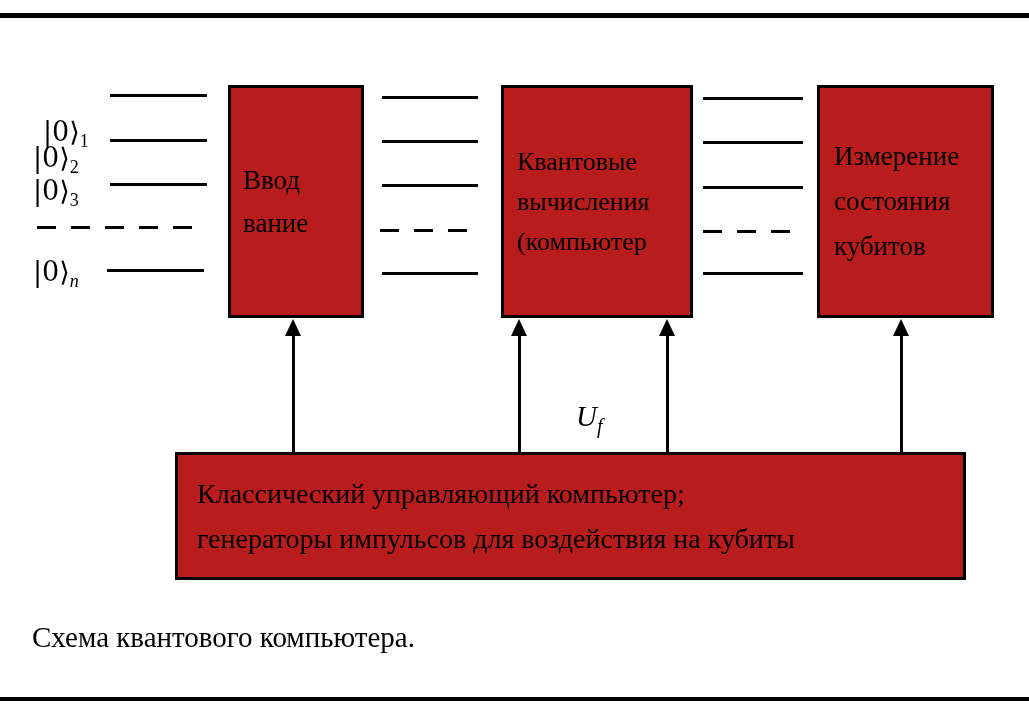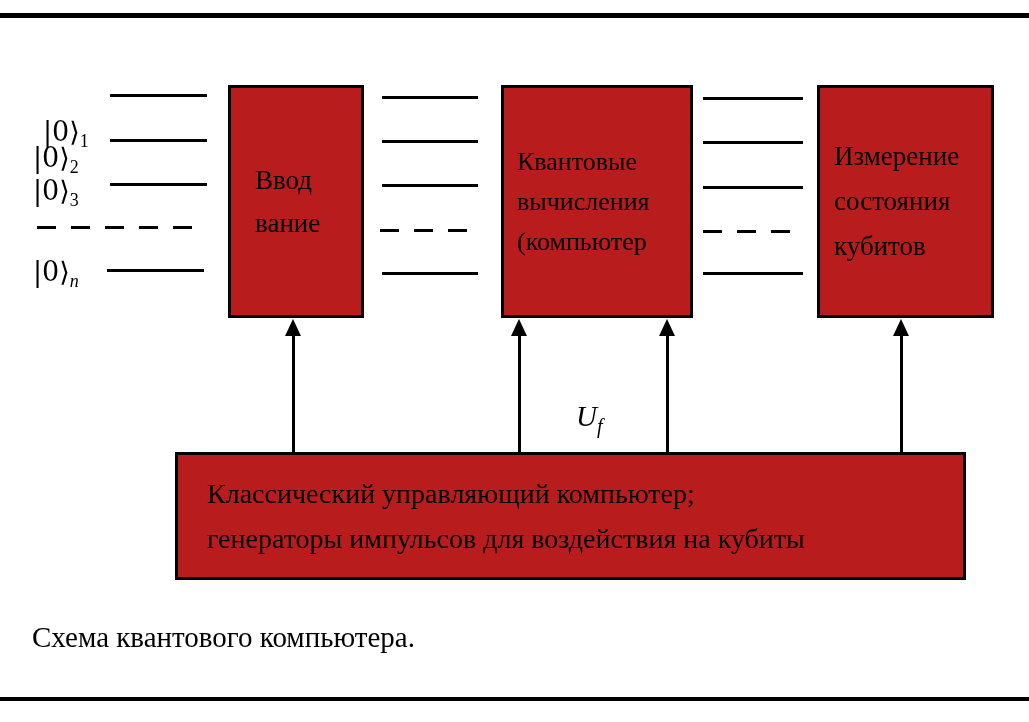--- a/index.html
+++ b/index.html
@@ -86,21 +86,21 @@
   <div class="wire" style="left:382px;top:184px;width:96px;"></div>
   <div class="wire-dashed" style="left:380px;top:229px;width:90px;"></div>
   <div class="wire" style="left:382px;top:272px;width:96px;"></div>
 
   <div class="wire" style="left:703px;top:97px;width:100px;"></div>
   <div class="wire" style="left:703px;top:141px;width:100px;"></div>
   <div class="wire" style="left:703px;top:186px;width:100px;"></div>
   <div class="wire-dashed" style="left:703px;top:230px;width:90px;"></div>
   <div class="wire" style="left:703px;top:272px;width:100px;"></div>
 
-  <div class="dbox" style="left:228px;top:85px;width:136px;height:233px;padding-left:24px;font-size:27px;line-height:43px;">
+  <div class="dbox" style="left:228px;top:85px;width:136px;height:233px;padding-left:12px;font-size:27px;line-height:43px;">
     <span class="bline">Ввод</span>
     <span class="bline">вание</span>
   </div>
 
   <div class="dbox" style="left:501px;top:85px;width:192px;height:233px;padding-left:13px;font-size:26px;line-height:40px;">
     <span class="bline">Квантовые</span>
     <span class="bline">вычисления</span>
     <span class="bline">(компьютер</span>
   </div>
 
@@ -119,20 +119,20 @@
   <div class="arrow-line" style="left:666px;top:333px;height:120px;"></div>
   <div class="arrow-head" style="left:659px;top:319px;"></div>
 
   <div class="arrow-line" style="left:900px;top:333px;height:120px;"></div>
   <div class="arrow-head" style="left:893px;top:319px;"></div>
 
   <div class="uf" style="left:576px;top:402px;">
     <span>U</span><sub>f</sub>
   </div>
 
-  <div class="dbox" style="left:175px;top:452px;width:791px;height:128px;padding-left:29px;font-size:28px;line-height:45px;">
+  <div class="dbox" style="left:175px;top:452px;width:791px;height:128px;padding-left:19px;font-size:28px;line-height:45px;">
     <span class="bline">Классический управляющий компьютер;</span>
     <span class="bline">генераторы импульсов для воздействия на кубиты</span>
   </div>
 
   <div class="caption">Схема квантового компьютера.</div>
 
 </div>
 
 </body></html>

